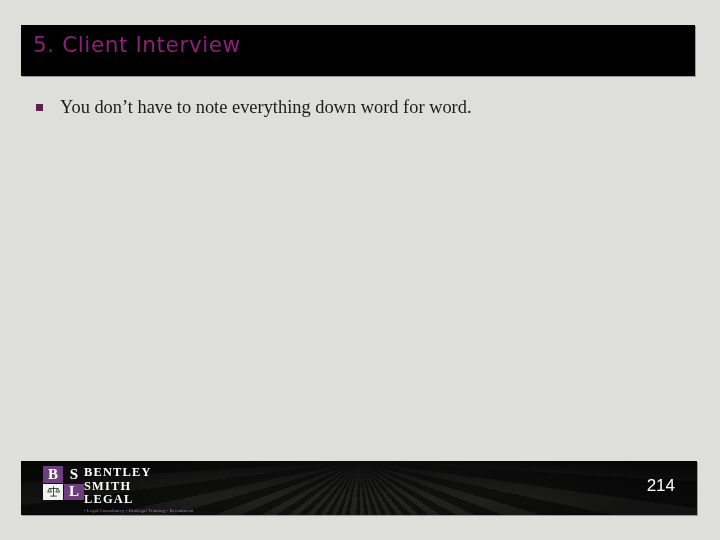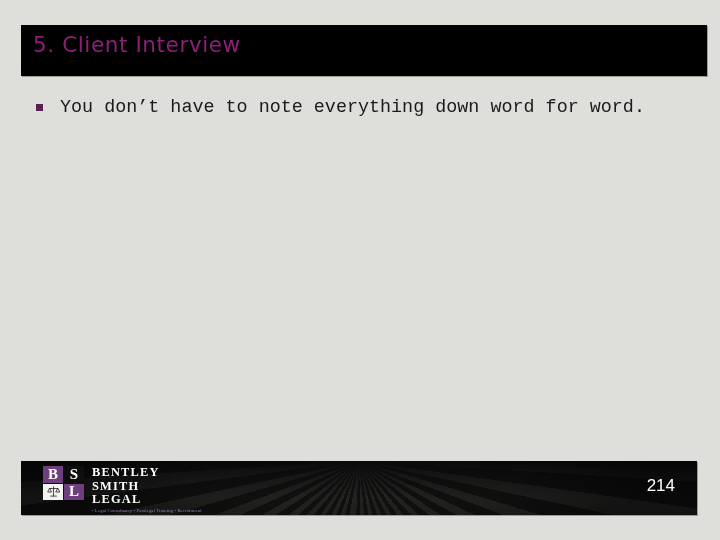--- a/index.html
+++ b/index.html
@@ -23,21 +23,20 @@
 
   
   .title-bar {
     position: absolute;
     left: 21px;
     top: 25px;
     width: 674px;
     height: 51px;
     background: #000000;
     box-shadow: 1px 1px 0 #9b9b96;
-    padding-left: 12px;
   }
   .title-text {
     position: absolute;
     left: 12px;
     top: 7px;
     font-family: "DejaVu Sans", sans-serif;
     font-size: 21.5px;
     font-weight: 400;
     letter-spacing: 0.6px;
     color: #8e1f78;
@@ -47,21 +46,21 @@
   
   .body-area {
     position: absolute;
     left: 36px;
     top: 94px;
     width: 648px;
   }
   .bullet-row {
     display: flex;
     align-items: flex-start;
-    font-family: Liberation Mono, monospace;
+    font-family: Liberation Serif, serif;
     font-size: 18.4px;
     line-height: 1.49;
     color: #1b1b1b;
   }
   .bullet-row .marker {
     flex: 0 0 auto;
     width: 7px;
     height: 7px;
     background: #5c2050;
     margin-top: 10px;
@@ -146,21 +145,20 @@
   }
   .cell-b { background: #6e3f7e; color: #ffffff; }
   .cell-s { background: #0e0e0e; color: #ffffff; }
   .cell-i { background: #f2f2ef; color: #1a1a1a; position: relative; }
   .cell-l { background: #6e3f7e; color: #ffffff; }
   .scales {
     width: 15px;
     height: 14px;
   }
   .logo-words {
-    margin-left: 8px;
     margin-top: 0px;
   }
   .logo-line {
     font-family: "Liberation Serif", serif;
     font-size: 12.4px;
     font-weight: bold;
     letter-spacing: 1.2px;
     color: #ffffff;
     line-height: 1.09;
   }

